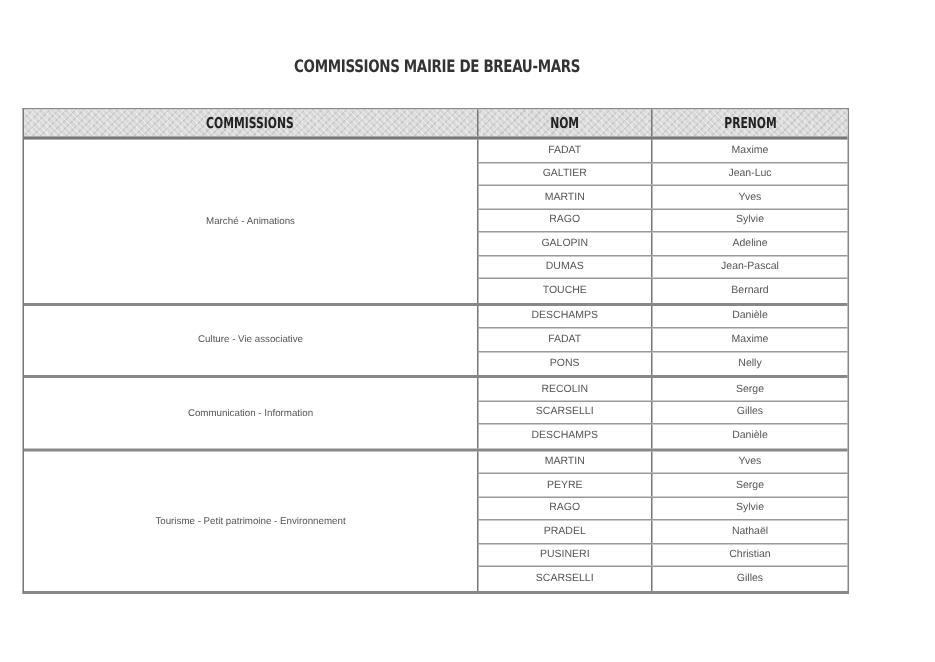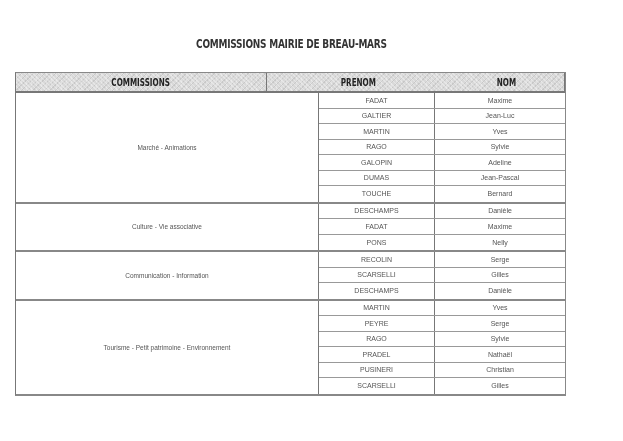--- a/index.html
+++ b/index.html
@@ -56,21 +56,21 @@
       justify-content: center;
       font-family: "DejaVu Sans", sans-serif;
       font-weight: bold;
       font-size: 10px;
       color: #222;
     }
     .header .cell span {
       display: inline-block;
       transform: scaleX(0.72);
     }
-    .col-com { width: 251px; box-sizing: border-box; border-right: 1px solid #777; }
+    .col-com { width: 303px; box-sizing: border-box; border-right: 1px solid #777; }
     .col-nom { width: 116px; box-sizing: border-box; border-right: 1px solid #777; }
     .col-pre { flex: 1; }
 
     .group {
       display: flex;
       border-bottom: 2px solid #888;
     }
     .group:last-child { border-bottom: none; }
     .group .com {
       width: 303px;
@@ -116,26 +116,26 @@
 </head>
 <body>
 
 <div class="page-title">COMMISSIONS MAIRIE DE BREAU-MARS</div>
 
 <div class="table">
   <div class="header">
     <div class="cell col-com">
         <span>COMMISSIONS</span>
       </div>
+    <div class="cell col-nom">
+        <span>NOM</span>
+      </div>
     <div class="cell col-pre">
         <span>PRENOM</span>
       </div>
-    <div class="cell col-nom">
-        <span>NOM</span>
-      </div>
   </div>
 
   <div class="group">
     <div class="com">Marché - Animations</div>
     <div class="rows">
       <div class="row">
           <div class="nom">FADAT</div>
           <div class="pre">Maxime</div>
         </div>
       <div class="row">

